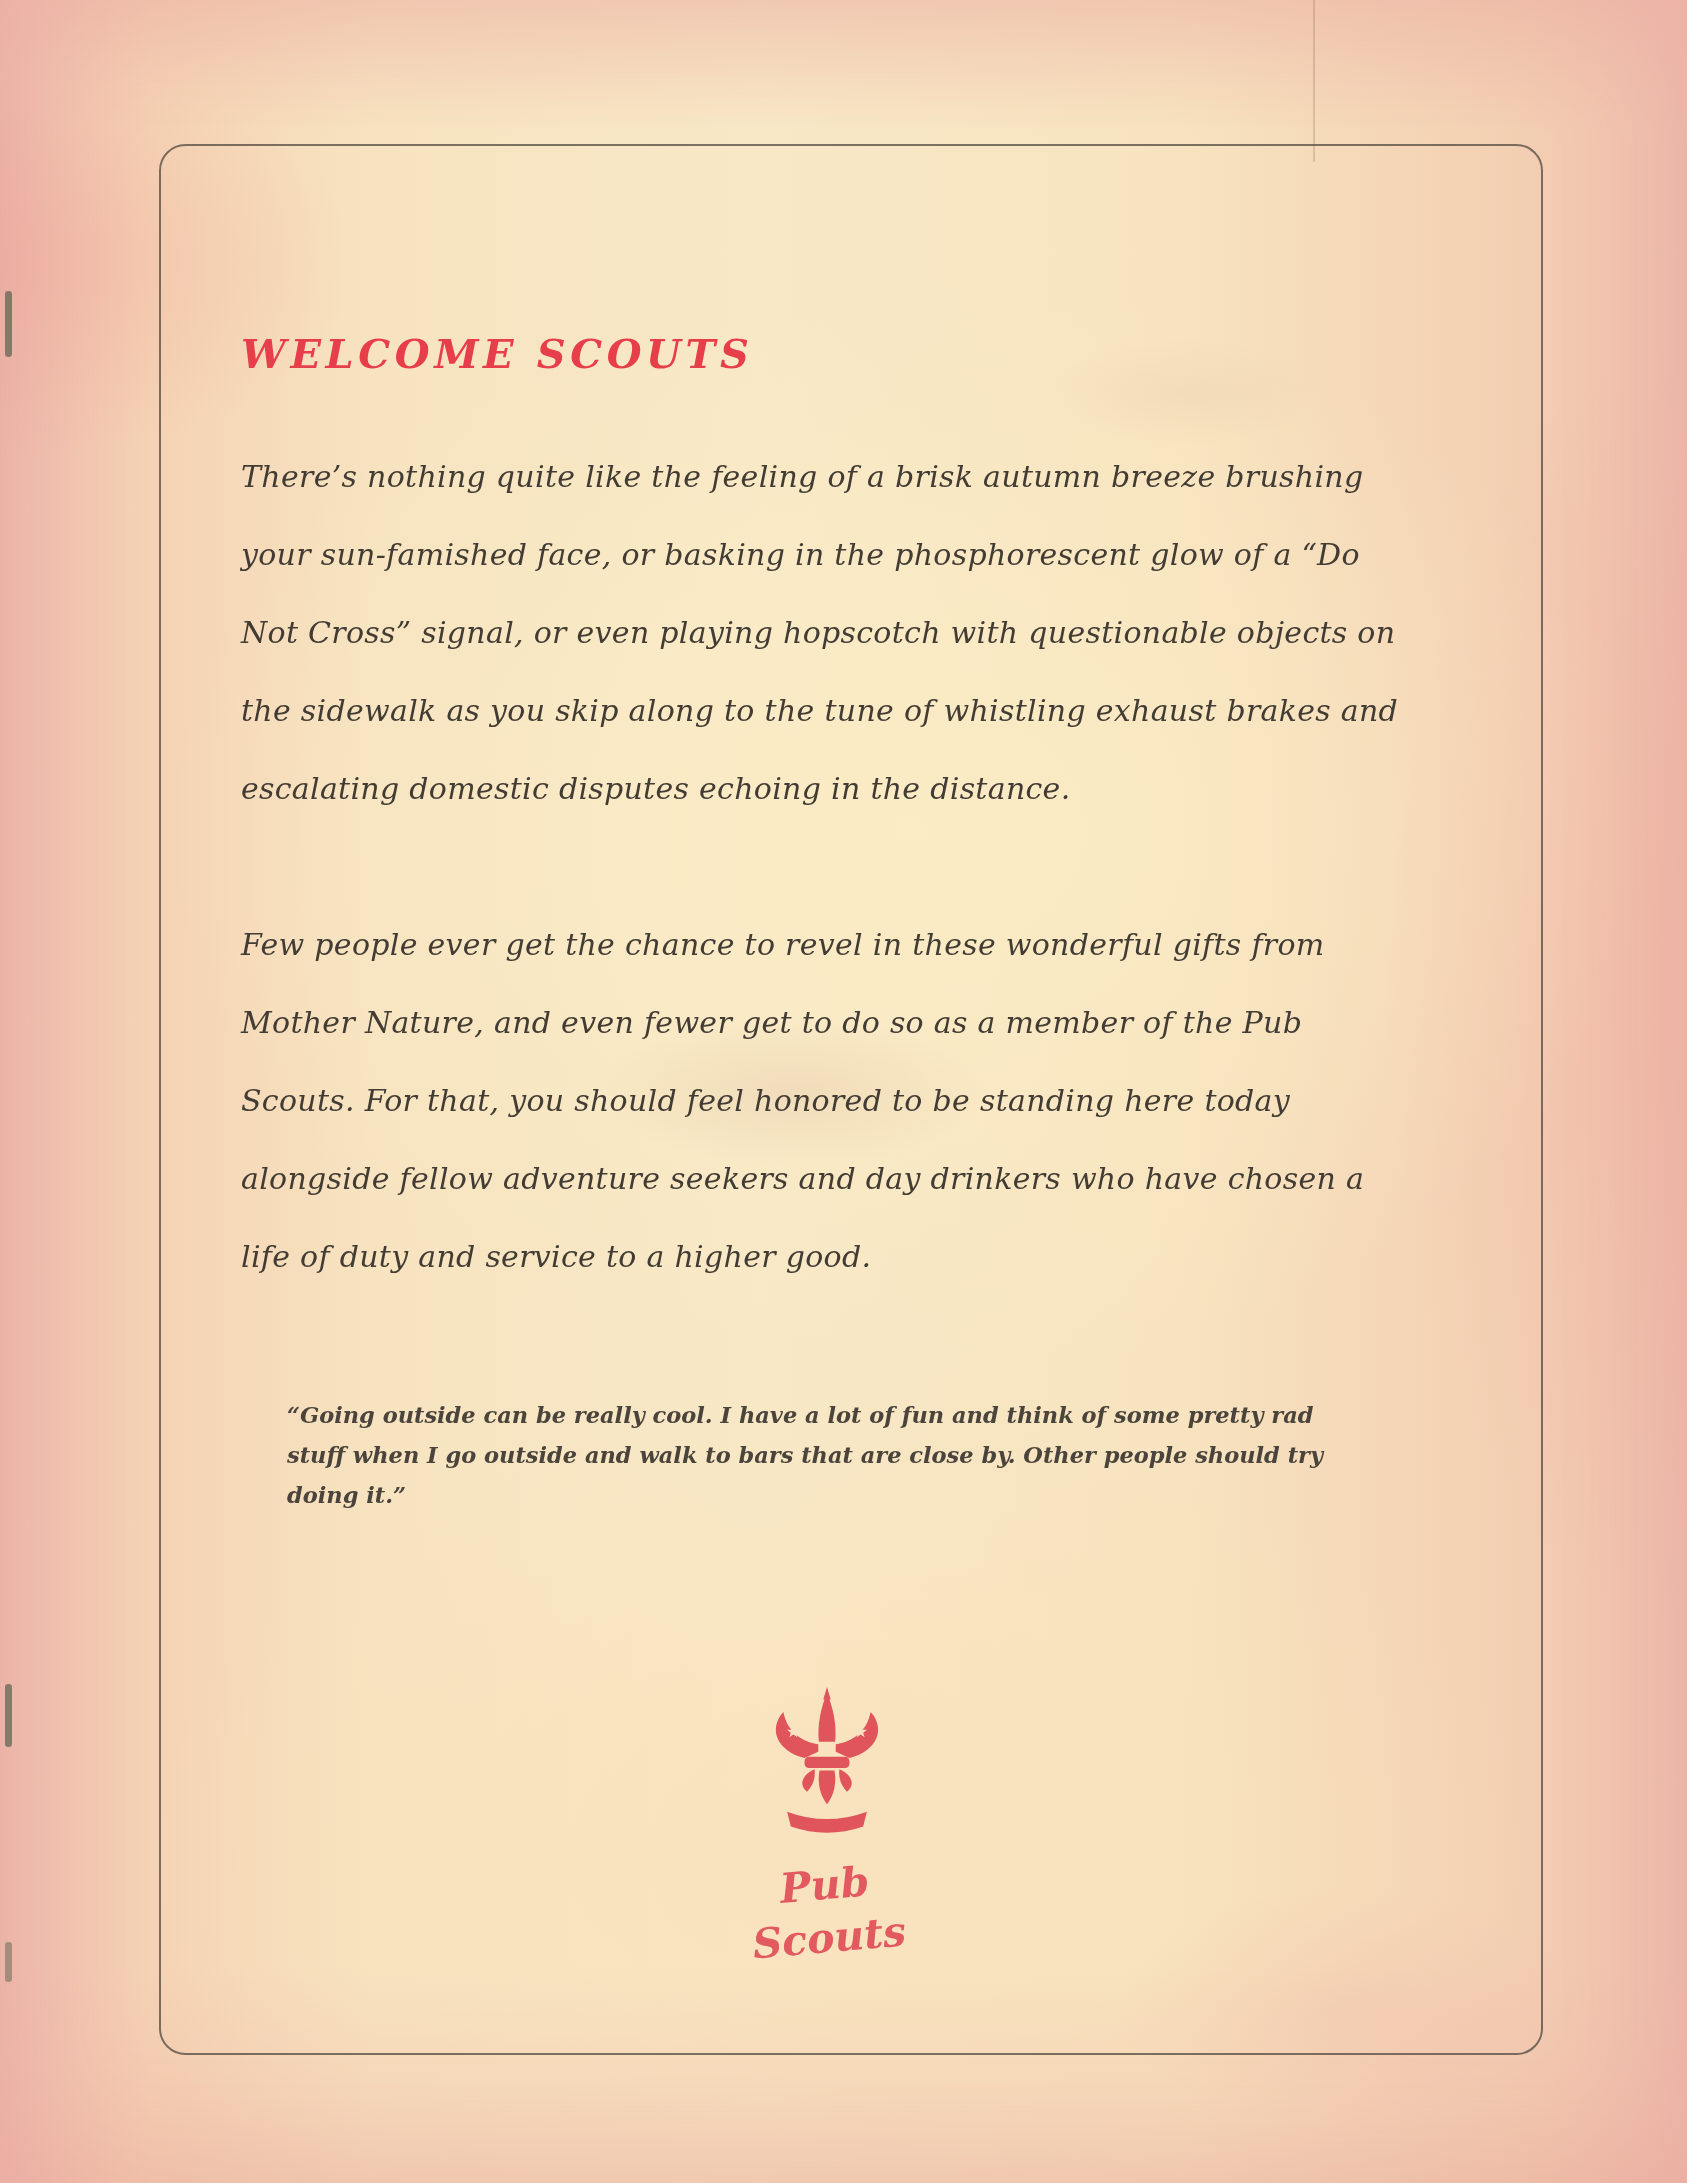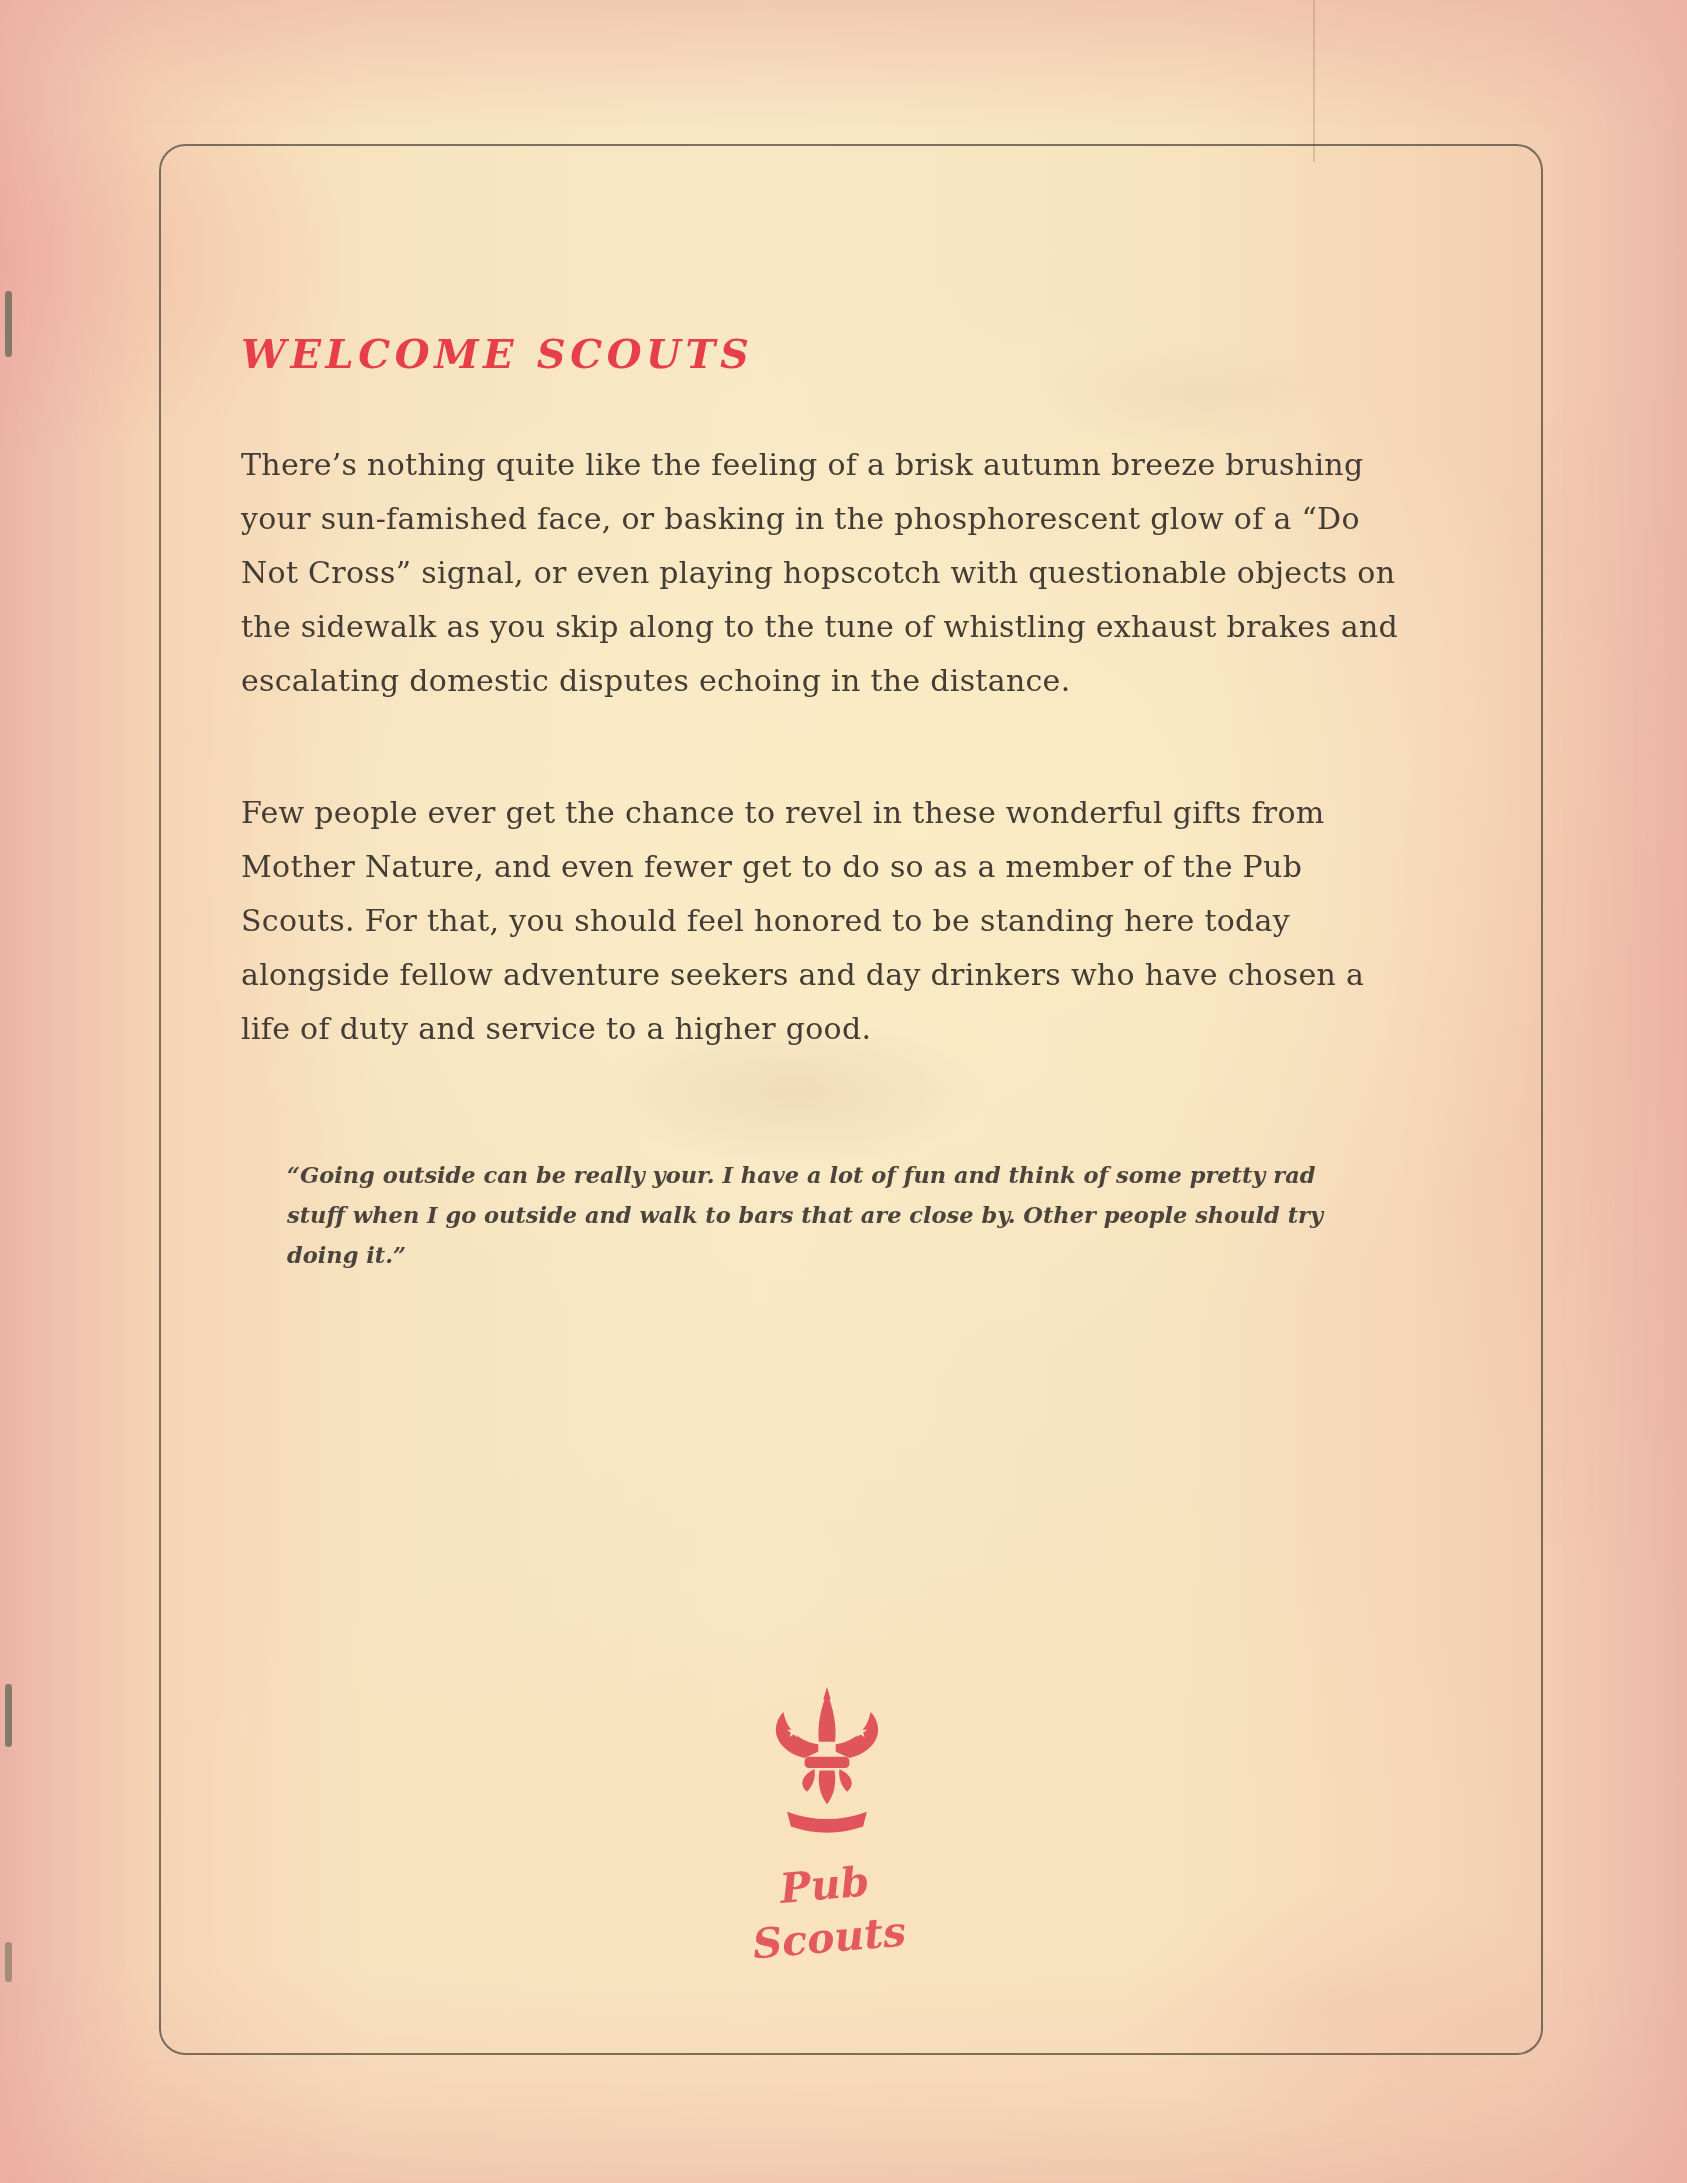--- a/index.html
+++ b/index.html
@@ -57,21 +57,22 @@
     font-size: 40px;
     font-style: italic;
     font-weight: 700;
     letter-spacing: 4.6px;
     color: #e73f4a;
   }
 
   .body-copy p {
     margin: 0 0 78px 0;
     font-size: 30px;
-    line-height: 54px;
+    font-style: italic;
+    line-height: 78px;
     letter-spacing: 0.3px;
   }
 
   .quote {
     margin: 99px 0 0 46px;
     width: 1065px;
     font-size: 22.5px;
     font-weight: 700;
     font-style: italic;
     line-height: 40px;
@@ -143,21 +144,21 @@
   <div class="frame"></div>
 
   <div class="content">
     <h1 class="title">WELCOME SCOUTS</h1>
 
     <div class="body-copy">
       <p>There’s nothing quite like the feeling of a brisk autumn breeze brushing your sun-famished face, or basking in the phosphorescent glow of a “Do Not Cross” signal, or even playing hopscotch with questionable objects on the sidewalk as you skip along to the tune of whistling exhaust brakes and escalating domestic disputes echoing in the distance.</p>
       <p>Few people ever get the chance to revel in these wonderful gifts from Mother Nature, and even fewer get to do so as a member of the Pub Scouts. For that, you should feel honored to be standing here today alongside fellow adventure seekers and day drinkers who have chosen a life of duty and service to a higher good.</p>
     </div>
 
-    <div class="quote">“Going outside can be really your. I have a lot of fun and think of some pretty rad stuff when I go outside and walk to bars that are close by. Other people should try doing it.”</div>
+    <div class="quote">“Going outside can be really cool. I have a lot of fun and think of some pretty rad stuff when I go outside and walk to bars that are close by. Other people should try doing it.”</div>
   </div>
 
   <div class="logo">
     <svg width="150" height="167" viewBox="0 0 120 134" aria-hidden="true">
       <g fill="#e0545c">
 
         <path d="M60 0 L57 10 L63 10 Z"></path>
         <path d="M60 4 C55 18 52 30 53.5 44 L66.5 44 C68 30 65 18 60 4 Z"></path>
 
         <path d="M53 46 C40 44 28 36 25 20 C13 33 19 51 42 57 L53 52 Z"></path>

